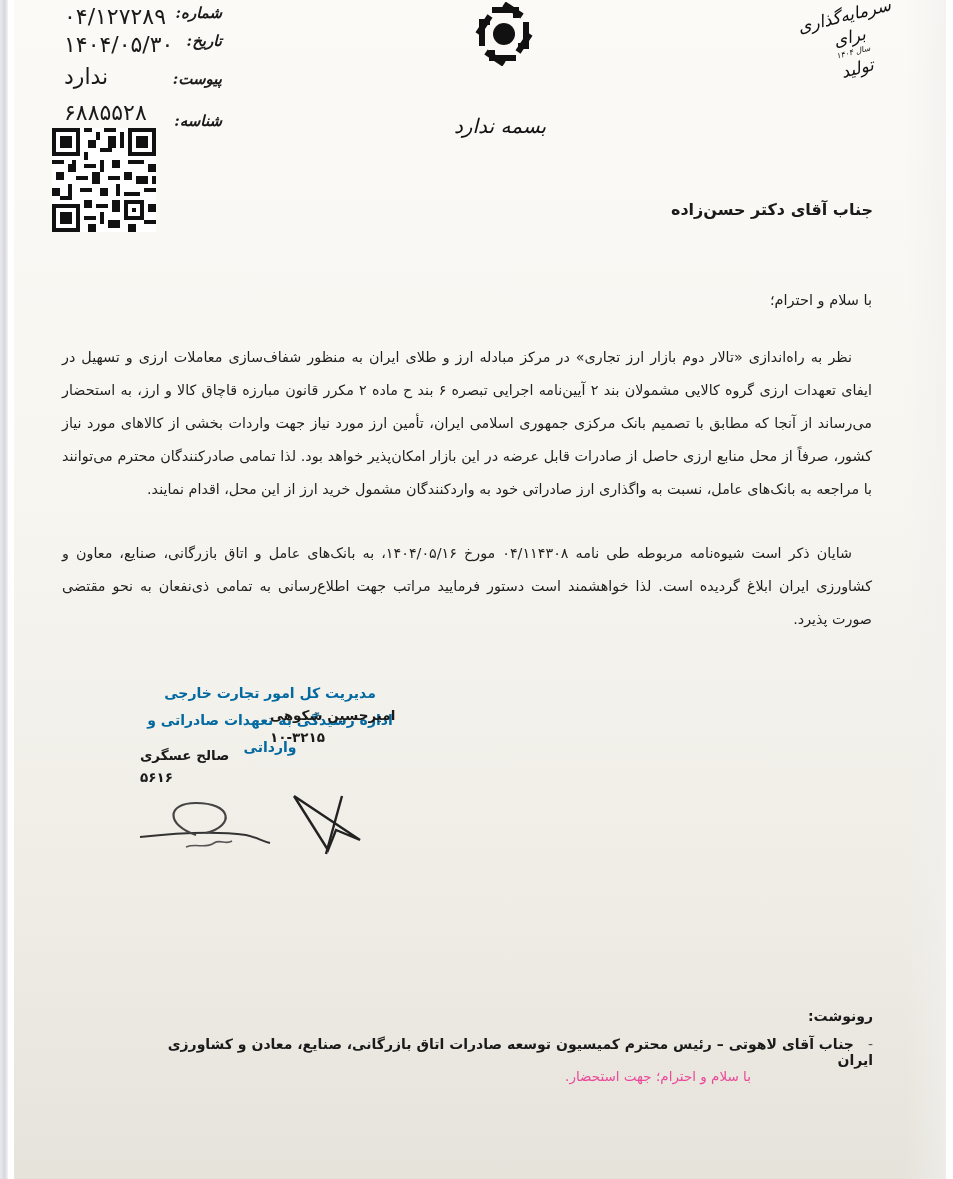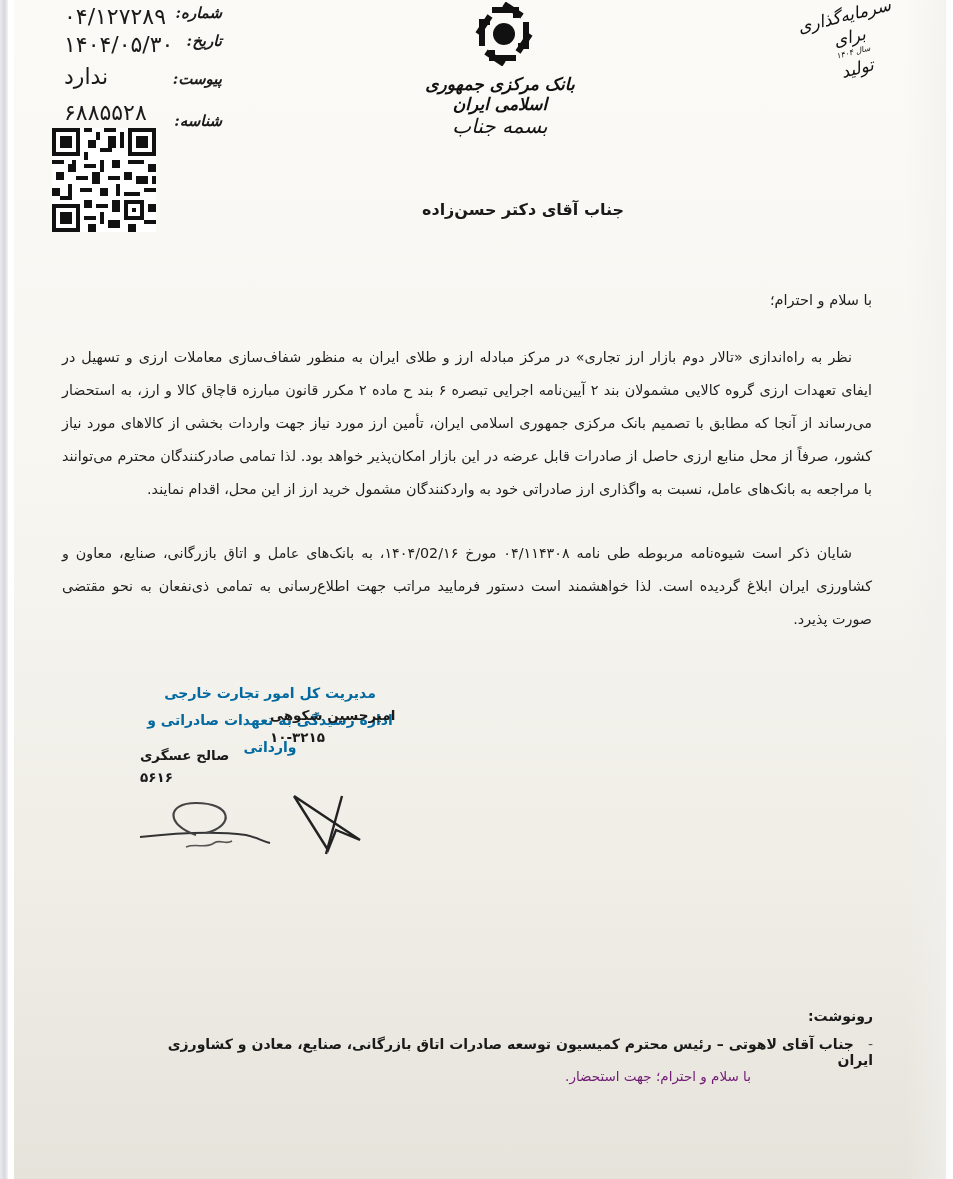--- a/index.html
+++ b/index.html
@@ -53,42 +53,42 @@
     }
     .slogan {
       position: absolute; left: 800px; top: 4px; width: 100px; height: 70px;
       font-family: "DejaVu Serif", serif; font-style: italic; font-size: 17px;
       line-height: 22px; text-align: center; color: #111; direction: rtl;
       transform: rotate(-14deg);
     }
     .slogan .small { font-size: 8px; line-height: 10px; display: block; }
 
     
-    .recipient { position: absolute; right: 80px; top: 192px; width: 700px; text-align: center; direction: rtl; }
+    .recipient { position: absolute; right: 80px; top: 192px; width: 700px; text-align: right; direction: rtl; }
     .recipient div { font-weight: bold; font-size: 16px; color: #1a1a1a; line-height: 36px; }
 
     
     .body-text {
       position: absolute; left: 62px; width: 810px; direction: rtl; text-align: justify;
       font-size: 14.3px; color: #1f1f1f; line-height: 33px;
     }
     .greeting { position: absolute; right: 81px; top: 292px; direction: rtl; font-size: 14.5px; color: #1f1f1f; }
     .p1 { top: 341px; text-indent: 20px; }
     .p2 { top: 537px; text-indent: 20px; }
 
     
     .sig-block { position: absolute; left: 120px; top: 680px; width: 300px; text-align: center; direction: rtl; }
     .sig-block .dept { font-weight: bold; font-size: 14px; color: #0369a1; line-height: 27px; }
     .signer { position: absolute; text-align: left; direction: rtl; font-weight: bold; font-size: 13.5px; color: #1a1a1a; line-height: 22px; }
 
     
     .cc-title { position: absolute; right: 80px; top: 1008px; direction: rtl; font-weight: bold; font-size: 14px; color: #1a1a1a; }
     .cc-item { position: absolute; right: 80px; top: 1036px; width: 720px; direction: rtl; text-align: right; font-weight: bold; font-size: 14px; color: #1a1a1a; }
     .cc-item .dash { margin-left: 14px; font-weight: normal; color: #555; }
-    .cc-note { position: absolute; right: 80px; top: 1068px; width: 700px; direction: rtl; text-align: left; font-size: 13.5px; color: #701a75; }
+    .cc-note { position: absolute; right: 80px; top: 1068px; width: 700px; direction: rtl; text-align: left; font-size: 13.5px; color: #ec4899; }
     .cc-note span { display: inline-block; }
   </style>
 </head>
 <body>
 
 <div class="edge-left"></div>
 <div class="paper"></div>
 <div class="right-strip"></div>
 
 <div class="meta-row" style="top:4px;">
@@ -176,38 +176,37 @@
       <path d="M52 20 L52 44 L44 44"></path>
       <path d="M42 56 L18 56 L18 48"></path>
       <path d="M8 44 L8 20 L16 20"></path>
       <path d="M30 2 L48 14"></path>
       <path d="M56 32 L44 50"></path>
       <path d="M30 62 L12 50"></path>
       <path d="M4 32 L16 14"></path>
     </g>
     <circle cx="30" cy="32" r="11" fill="#111"></circle>
   </svg>
-  <div class="logo-bank-name">بانک مرکزی جمهوری اسلامی ایران</div>
-  <div class="logo-motto">بسمه جناب</div>
+  <div class="logo-motto">بسمه ندارد</div>
 </div>
 
 <div class="slogan">
   <div>سرمایه‌گذاری</div>
   <div>برای</div>
   <span class="small">سال ۱۴۰۴</span>
   <div>تولید</div>
 </div>
 
 <div class="recipient">
   <div>جناب آقای دکتر حسن‌زاده</div>
 </div>
 
 <div class="greeting">با سلام و احترام؛</div>
 <div class="body-text p1">نظر به راه‌اندازی «تالار دوم بازار ارز تجاری» در مرکز مبادله ارز و طلای ایران به منظور شفاف‌سازی معاملات ارزی و تسهیل در ایفای تعهدات ارزی گروه کالایی مشمولان بند ۲ آیین‌نامه اجرایی تبصره ۶ بند ح ماده ۲ مکرر قانون مبارزه قاچاق کالا و ارز، به استحضار می‌رساند از آنجا که مطابق با تصمیم بانک مرکزی جمهوری اسلامی ایران، تأمین ارز مورد نیاز جهت واردات بخشی از کالاهای مورد نیاز کشور، صرفاً از محل منابع ارزی حاصل از صادرات قابل عرضه در این بازار امکان‌پذیر خواهد بود. لذا تمامی صادرکنندگان محترم می‌توانند با مراجعه به بانک‌های عامل، نسبت به واگذاری ارز صادراتی خود به واردکنندگان مشمول خرید ارز از این محل، اقدام نمایند.</div>
-<div class="body-text p2">شایان ذکر است شیوه‌نامه مربوطه طی نامه ۰۴/۱۱۴۳۰۸ مورخ ۱۴۰۴/02/۱۶، به بانک‌های عامل و اتاق بازرگانی، صنایع، معاون و کشاورزی ایران ابلاغ گردیده است. لذا خواهشمند است دستور فرمایید مراتب جهت اطلاع‌رسانی به تمامی ذی‌نفعان به نحو مقتضی صورت پذیرد.</div>
+<div class="body-text p2">شایان ذکر است شیوه‌نامه مربوطه طی نامه ۰۴/۱۱۴۳۰۸ مورخ ۱۴۰۴/۰۵/۱۶، به بانک‌های عامل و اتاق بازرگانی، صنایع، معاون و کشاورزی ایران ابلاغ گردیده است. لذا خواهشمند است دستور فرمایید مراتب جهت اطلاع‌رسانی به تمامی ذی‌نفعان به نحو مقتضی صورت پذیرد.</div>
 
 <div class="sig-block">
   <div class="dept">مدیریت کل امور تجارت خارجی</div>
   <div class="dept">اداره رسیدگی به تعهدات صادراتی و وارداتی</div>
 </div>
 <div class="signer" style="left:270px;top:704px;width:130px;">
   <div>امیرحسین شکوهی</div>
   <div>۱۰-۳۲۱۵</div>
 </div>
 <div class="signer" style="left:140px;top:744px;width:120px;">

